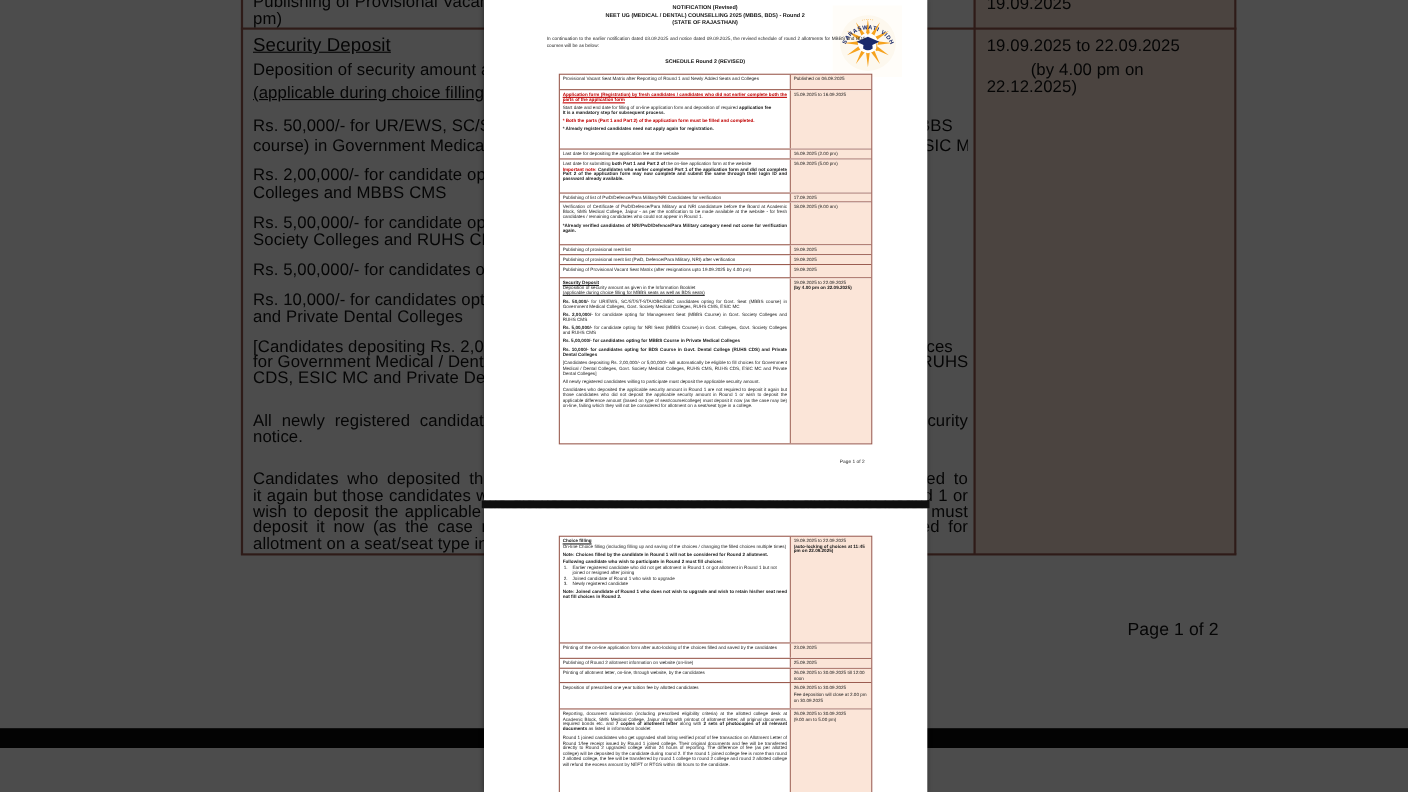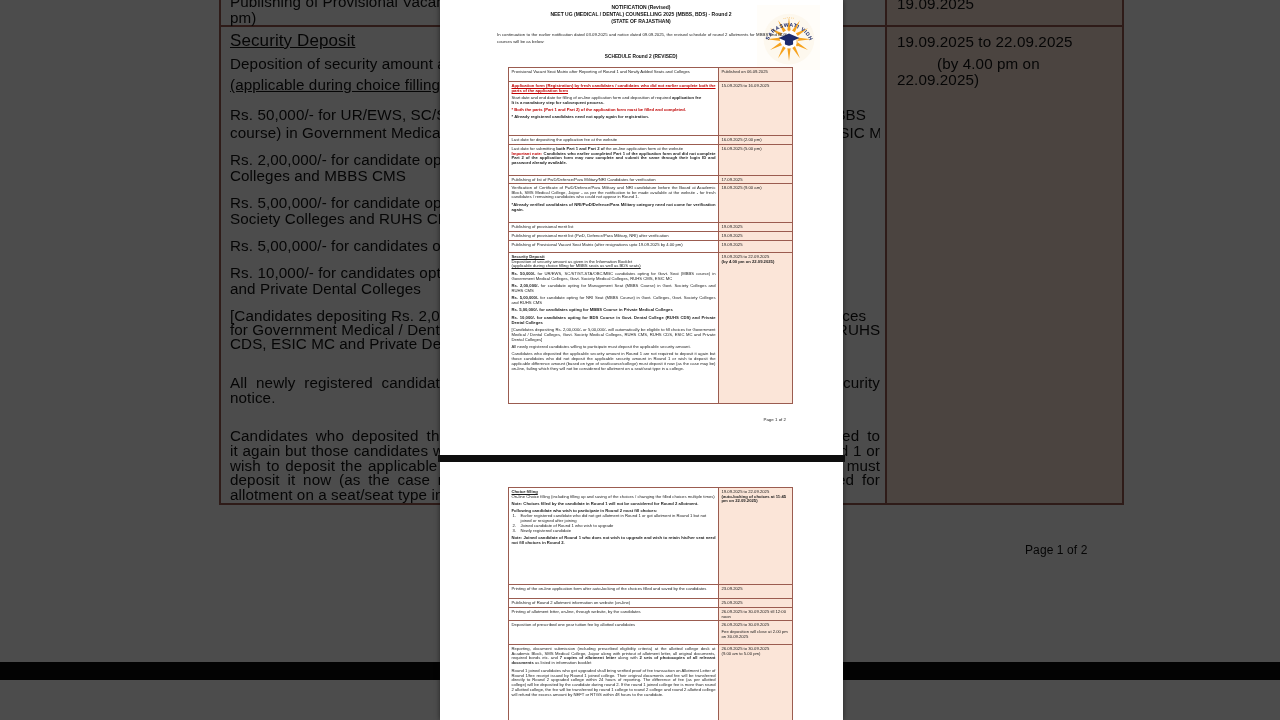--- a/index.html
+++ b/index.html
@@ -76,23 +76,23 @@
       <div class="bgl j" style="left: 230px; top: 374px; width: 650px;"><span>All newly registered candidates willing to participate must deposit the applicable security</span></div>
       <div class="bgl" style="left: 230px; top: 389px; width: 650px;"><span>notice.</span></div>
       <div class="bgl j" style="left: 230px; top: 427px; width: 650px;"><span>Candidates who deposited the applicable security amount in Round 1 are not required to deposit</span></div>
       <div class="bgl j" style="left: 230px; top: 442px; width: 650px;"><span>it again but those candidates who did not deposit the applicable security amount in Round 1 or</span></div>
       <div class="bgl j" style="left: 230px; top: 457px; width: 650px;"><span>wish to deposit the applicable difference amount (based on type of seat/course/college) must</span></div>
       <div class="bgl j" style="left: 230px; top: 471px; width: 650px;"><span>deposit it now (as the case may be) on-line, failing which they will not be considered for</span></div>
       <div class="bgl" style="left: 230px; top: 486px; width: 650px;"><span>allotment on a seat/seat type in a college.</span></div>
       <div class="bgl" style="left: 897px; top: -5px; width: 222px;"><span>19.09.2025</span></div>
       <div class="bgl" style="left: 897px; top: 33px; width: 222px;"><span>19.09.2025 to 22.09.2025</span></div>
       <div class="bgl" style="left: 897px; top: 55px; width: 222px; margin-left: 40px;"><span class="b">(by 4.00 pm on</span></div>
-      <div class="bgl" style="left: 897px; top: 71px; width: 222px;"><span class="b">22.09.2025)</span></div>
+      <div class="bgl" style="left: 897px; top: 71px; width: 222px;"><span class="b">22.12.2025)</span></div>
     </div>
-  <div class="bgl" style="left:1025px;top:542px;font-size:12px"><span>Page </span><span class="b">1</span><span> of </span><span class="b">2</span></div>
+  <div class="bgl" style="left:1025px;top:564px;font-size:16px"><span>Page </span><span class="b">1</span><span> of </span><span class="b">2</span></div>
   <div class="bg-band"></div>
 </div>
 <div class="bg-dim"></div>
 
 <div class="page" id="page1">
   <div class="hdr">
     <div>NOTIFICATION (Revised)</div>
     <div>NEET UG (MEDICAL / DENTAL) COUNSELLING 2025 (MBBS, BDS) - Round 2</div>
     <div>(STATE OF RAJASTHAN)</div>
   </div>

